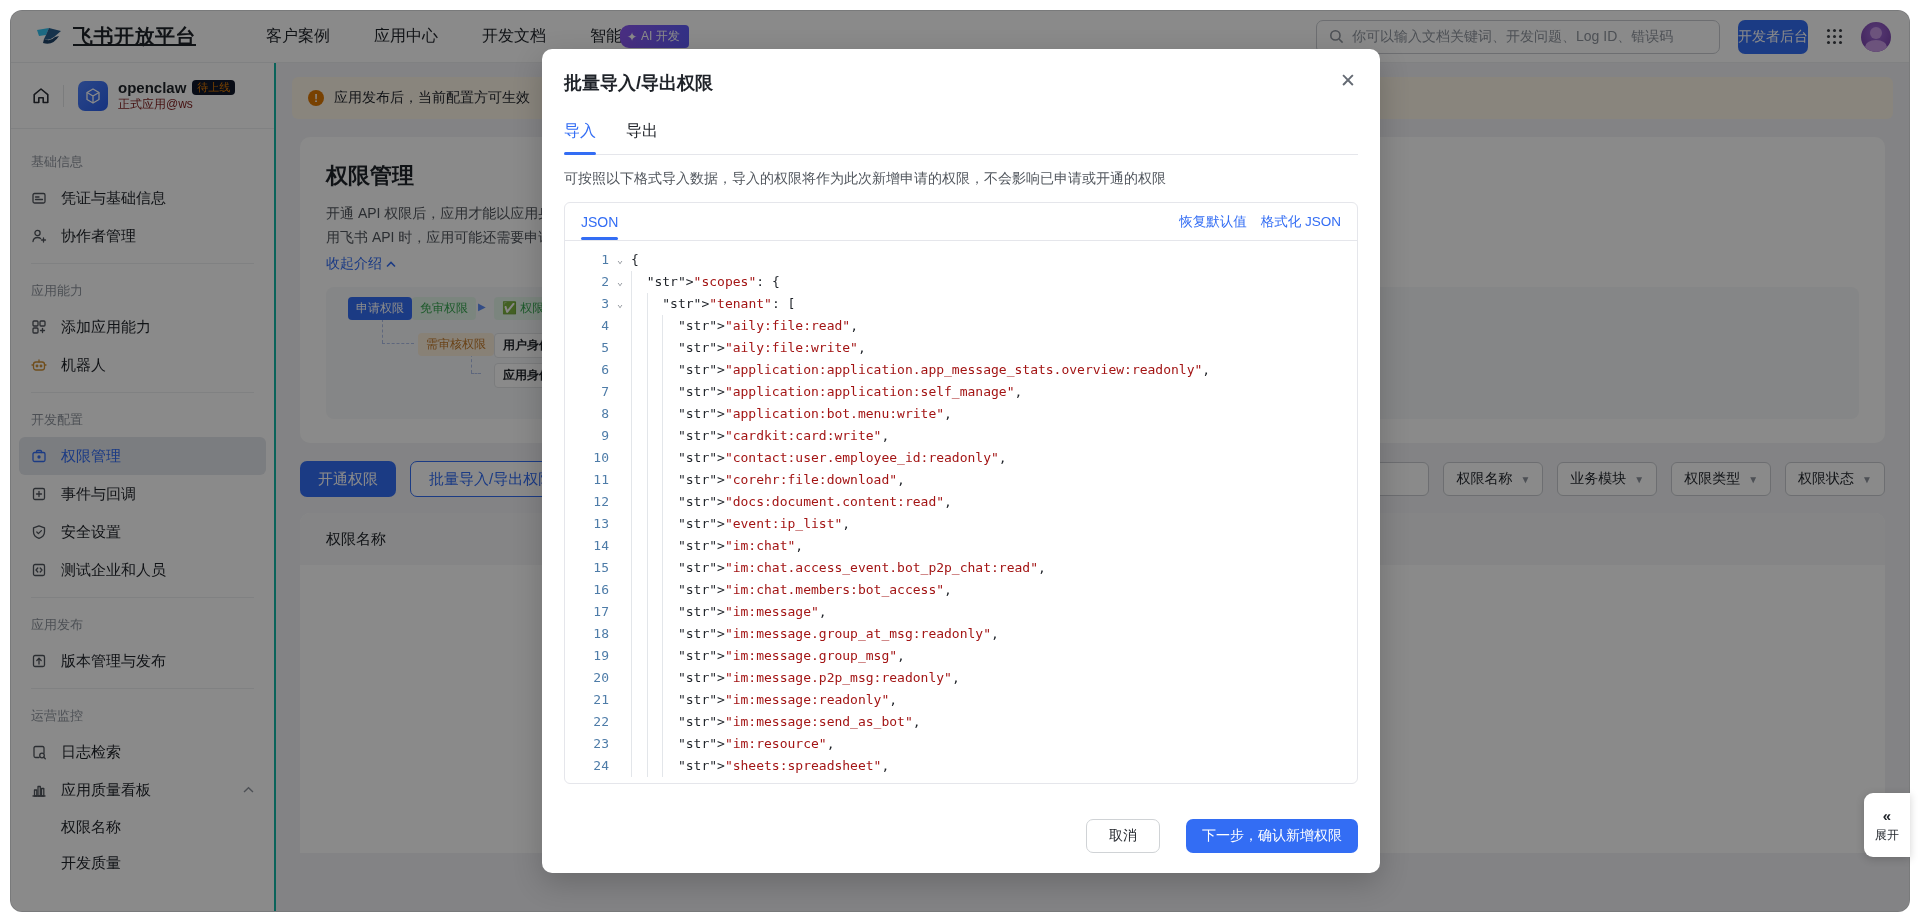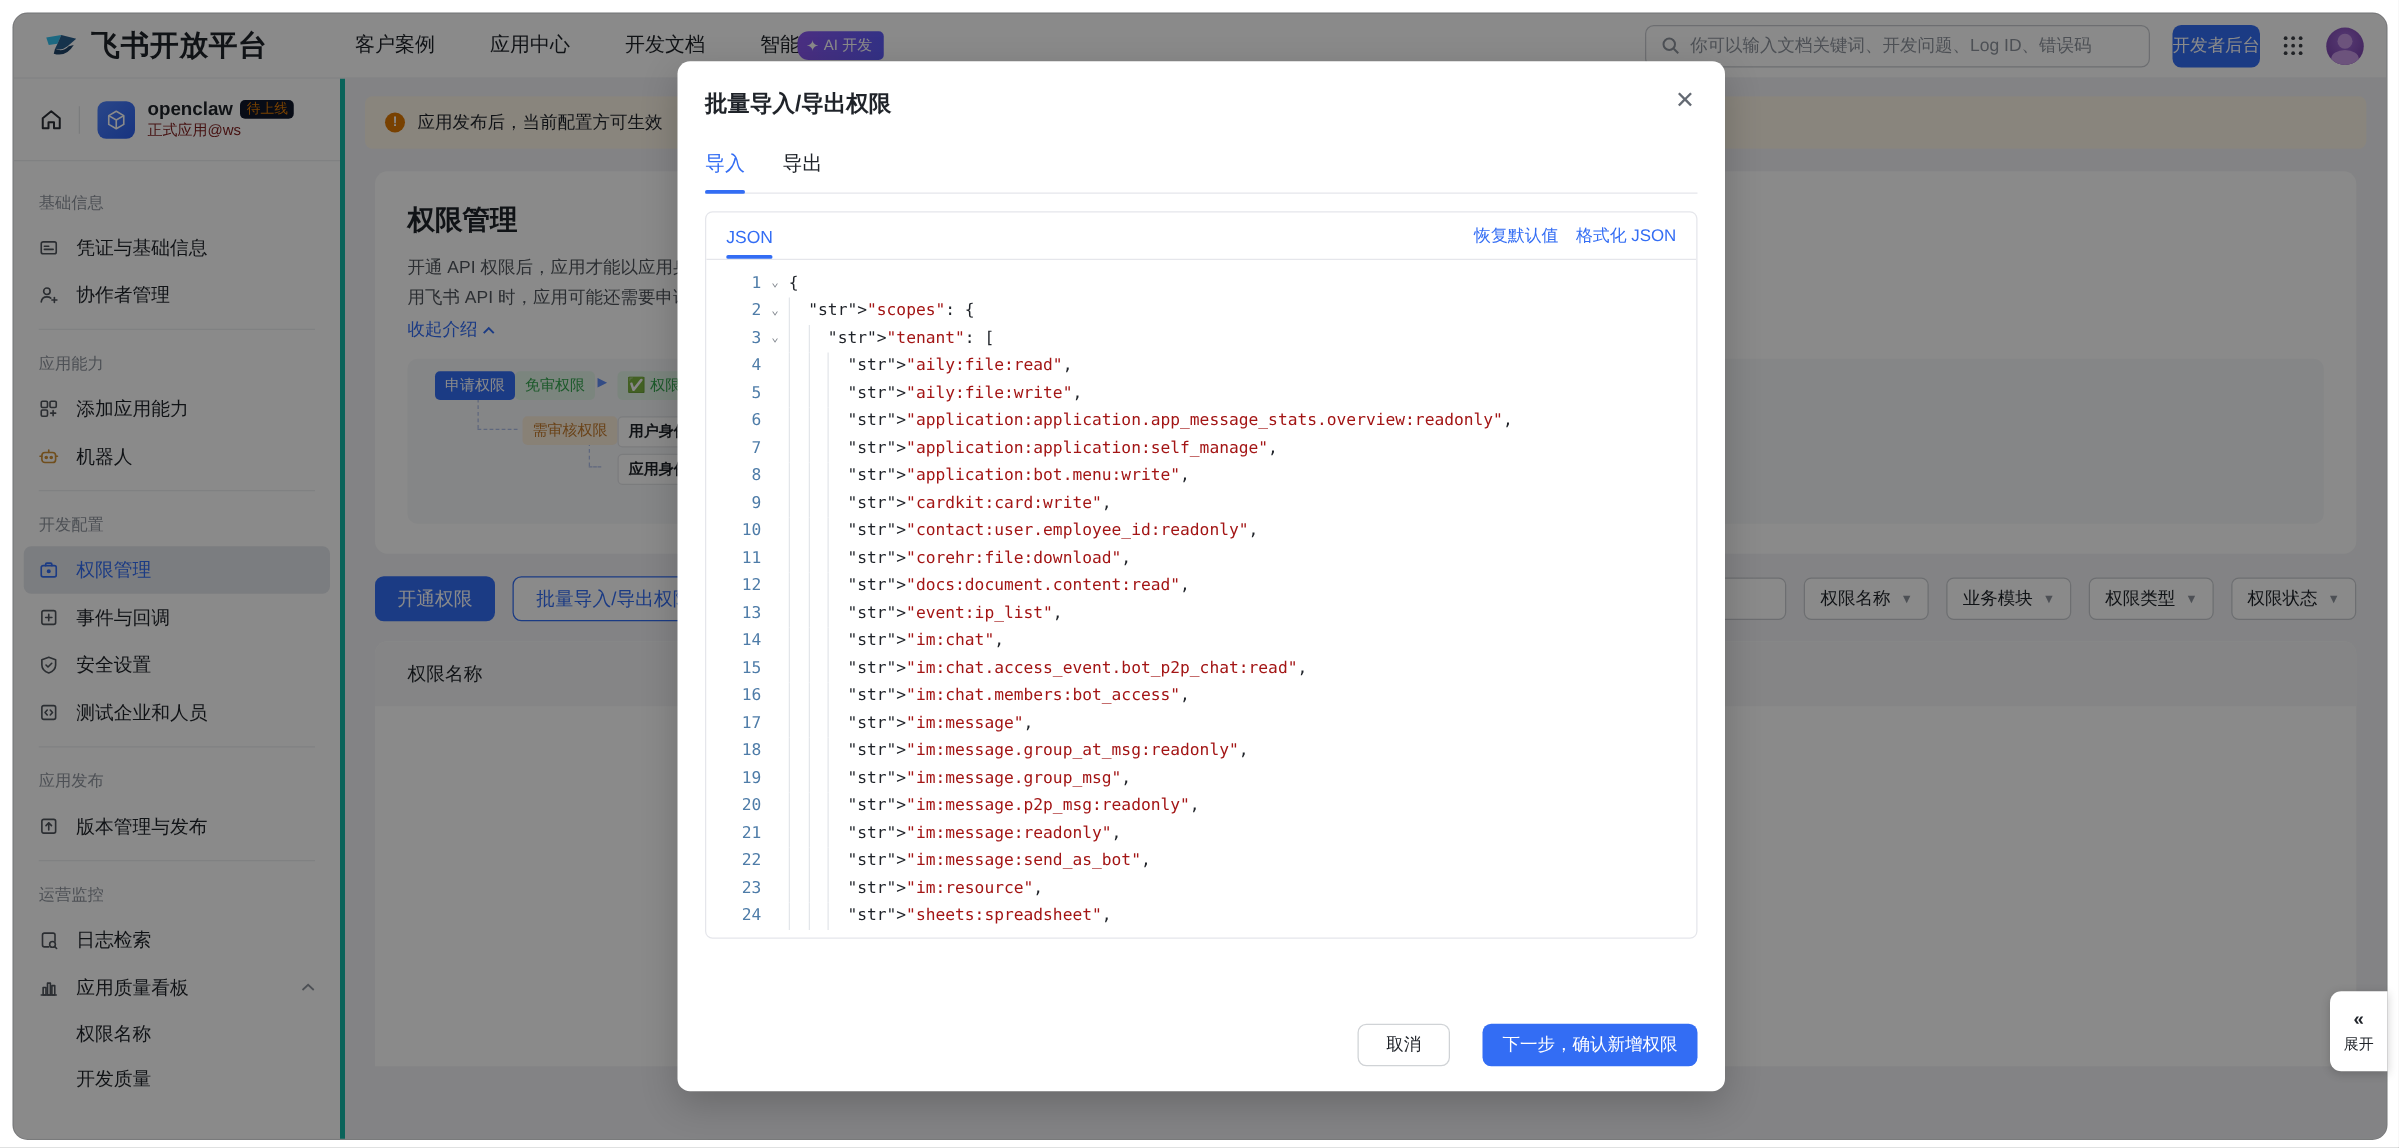--- a/index.html
+++ b/index.html
@@ -7,42 +7,42 @@
     font-family:"Liberation Sans","DejaVu Sans",sans-serif; color:#1f2329; }
 
   
   .frame { position:absolute; left:10px; top:10px; width:1900px; height:902px;
     border:1px solid #e0e1e4; border-radius:12px; background:#fff; overflow:hidden; }
 
   
   .nav { height:52px; background:#fff; border-bottom:1px solid #eceef1;
     display:flex; align-items:center; padding:0 18px 0 24px; }
   .brand { display:flex; align-items:center; gap:10px; }
-  .brand-name { font-size:23px; font-weight:bold; letter-spacing:.5px; }
+  .brand-name { font-size:20px; font-weight:bold; letter-spacing:.5px;text-decoration:underline; }
   .nav-menu { display:flex; align-items:center; gap:44px; margin-left:70px; font-size:16px; }
   .nav-item { cursor:pointer; white-space:nowrap; }
   .ai-badge { display:inline-flex; align-items:center; gap:4px; margin-left:-34px;
     background:linear-gradient(90deg,#8a57f0,#5f5cf7); color:#fff; font-size:12px;
     padding:3px 9px 3px 7px; border-radius:9px 4px 4px 9px; }
   .nav-right { margin-left:auto; display:flex; align-items:center; gap:18px; }
   .search-box { width:404px; height:34px; border:1.4px solid #c9ccd1; border-radius:7px;
     display:flex; align-items:center; gap:8px; padding:0 12px; color:#8f959e; font-size:14px; }
   .search-box svg { flex:none; }
   .console-btn { height:34px; padding:0 0; background:#336df4; color:#fff; font-size:14px;
     border:none; border-radius:7px; cursor:pointer; white-space:nowrap; }
   .avatar { width:30px; height:30px; border-radius:50%;
     background:radial-gradient(circle at 50% 35%, #a06cd5 0%, #7b43ad 80%); position:relative; overflow:hidden;}
   .avatar::before{ content:""; position:absolute; left:9px; top:5px; width:12px; height:12px;
     border-radius:50%; background:#c79ae6;}
   .avatar::after{ content:""; position:absolute; left:4px; top:18px; width:22px; height:14px;
     border-radius:50% 50% 0 0; background:#c79ae6;}
 
   
   .app-body { display:flex; height:850px; }
-  .sidebar { width:265px; background:#fff; border-right:4px solid #14b8a6; flex:none; }
+  .sidebar { width:265px; background:#fff; border-right:2px solid #14b8a6; flex:none; }
   .side-head { height:66px; border-bottom:1px solid #eceef1; display:flex; align-items:center; padding:0 14px 0 20px; }
   .side-head .sep { width:1px; height:22px; background:#e3e5e8; margin:0 14px 0 12px; }
   .app-ic { width:30px; height:30px; border-radius:7px; flex:none;
     background:linear-gradient(135deg,#4e83fd,#2b5fec); display:flex; align-items:center; justify-content:center; }
   .app-meta { margin-left:10px; line-height:1.15; }
   .app-line1 { display:flex; align-items:center; gap:6px; }
   .app-name { font-size:15px; font-weight:bold; }
   .status-badge { font-size:11px; color:#de7802; background:#0f172a; padding:1px 5px; border-radius:4px; }
   .app-sub { font-size:12px; color:#7f1d1d; margin-top:2px; }
   .side-menu { padding:14px 0 0; }
@@ -403,20 +403,21 @@
 
 <div class="overlay"></div>
 
 <div class="modal">
   <div class="modal-title">批量导入/导出权限</div>
   <span class="modal-close">✕</span>
   <div class="m-tabs" id="modalTabs">
       <span class="m-tab active">导入</span>
       <span class="m-tab">导出</span>
     </div>
+  <div class="m-desc">可按照以下格式导入数据，导入的权限将作为此次新增申请的权限，不会影响已申请或开通的权限</div>
   <div class="editor">
     <div class="ed-head">
       <span class="ed-lang">JSON</span>
       <span class="ed-links">
         <span>恢复默认值</span>
         <span>格式化 JSON</span>
       </span>
     </div>
     <div class="code" id="codeArea">
         <div class="code-line"><span class="ln">1</span><span class="fold">⌄</span><span class="code-text">{</span></div>

